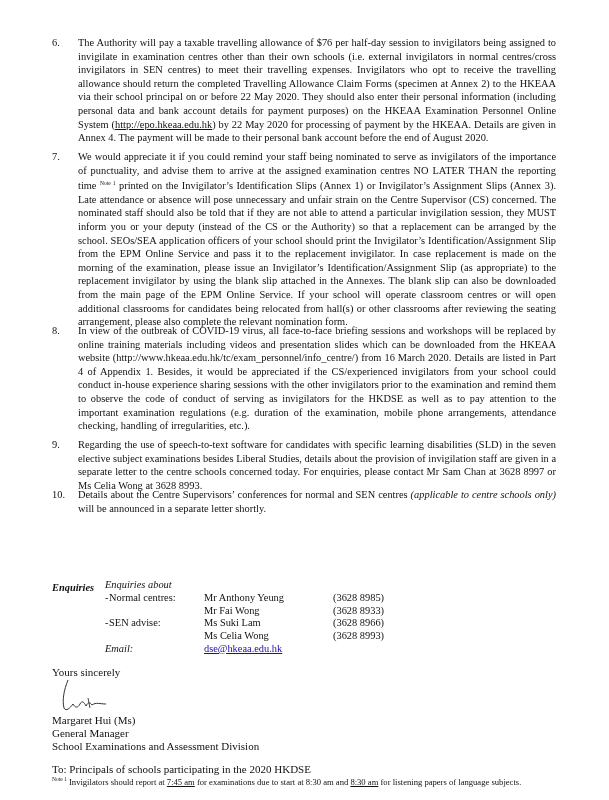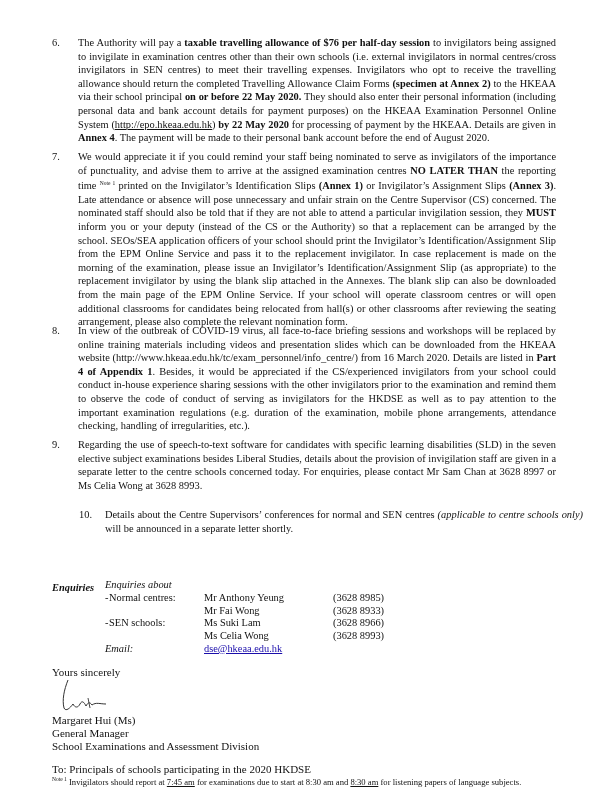--- a/index.html
+++ b/index.html
@@ -2,21 +2,21 @@
 <html><head>
 <meta charset="utf-8">
 <style>
   html, body { margin: 0; padding: 0; background: #ffffff; }
   body { width: 609px; height: 800px; overflow: hidden; position: relative;
          font-family: "Liberation Serif", "DejaVu Serif", serif; color: #111; }
   .page { position: absolute; left: 0; top: 0; width: 609px; height: 800px; }
   .para { position: absolute; left: 52px; width: 504px; font-size: 10.4px; line-height: 13.6px; }
   .num { position: absolute; left: 0; top: 0; width: 26px; }
   .txt { margin-left: 26px; text-align: justify; }
-  b { font-weight: bold; }
+  b { font-weight: normal; }
   i { font-style: italic; }
   .sup { font-size: 5.5px; vertical-align: 4px; }
   a.lnk { color: #111; text-decoration: underline; }
   a.email { color: #1a0dab; text-decoration: underline; }
   .heading { position: absolute; left: 52px; font-size: 10.4px; font-weight: bold; font-style: italic; }
   .enq { position: absolute; left: 90px; top: 579px; font-size: 10.4px; line-height: 12.8px; }
   .enq .row { position: relative; height: 12.8px; white-space: nowrap; }
   .enq .c1 { position: absolute; left: 15px; font-style: italic; }
   .enq .c2 { position: absolute; left: 19px; }
   .enq .c3 { position: absolute; left: 114px; }
@@ -44,21 +44,21 @@
   <div class="para" style="top:324px;">
     <span class="num">8.</span>
     <div class="txt"><span>In view of the outbreak of COVID-19 virus, all face-to-face briefing sessions and workshops will be replaced by online training materials including videos and presentation slides which can be downloaded from the HKEAA website (http://www.hkeaa.edu.hk/tc/exam_personnel/info_centre/) from 16 March 2020.   Details are listed in </span><b>Part 4 of Appendix 1</b><span>.   Besides, it would be appreciated if the CS/experienced invigilators from your school could conduct in-house experience sharing sessions with the other invigilators prior to the examination and remind them to observe the code of conduct of serving as invigilators for the HKDSE as well as to pay attention to the important examination regulations (e.g. duration of the examination, mobile phone arrangements, attendance checking, handling of irregularities, etc.).</span></div>
   </div>
 
   <div class="para" style="top:438px;">
     <span class="num">9.</span>
     <div class="txt">Regarding the use of speech-to-text software for candidates with specific learning disabilities (SLD) in the seven elective subject examinations besides Liberal Studies, details about the provision of invigilation staff are given in a separate letter to the centre schools concerned today.   For enquiries, please contact Mr Sam Chan at 3628 8997 or Ms Celia Wong at 3628 8993.</div>
   </div>
 
-  <div class="para" style="top:508px;margin-left:27px;">
+  <div class="para" style="top:488px;">
     <span class="num">10.</span>
     <div class="txt"><span>Details about the Centre Supervisors’ conferences for normal and SEN centres </span><i>(applicable to centre schools only)</i><span> will be announced in a separate letter shortly.</span></div>
   </div>
 
   <div class="heading" style="top:534px;margin-top:48px;">Enquiries</div>
 
 
   <div class="enq">
     <div class="row">
       <span class="c1">Enquiries about</span>
@@ -70,21 +70,21 @@
       <span class="c4">(3628 8985)</span>
     </div>
     <div class="row">
       <span class="c1"></span>
       <span class="c2"></span>
       <span class="c3">Mr Fai Wong</span>
       <span class="c4">(3628 8933)</span>
     </div>
     <div class="row">
       <span class="c1">-</span>
-      <span class="c2">SEN schools:</span>
+      <span class="c2">SEN advise:</span>
       <span class="c3">Ms Suki Lam</span>
       <span class="c4">(3628 8966)</span>
     </div>
     <div class="row">
       <span class="c1"></span>
       <span class="c2"></span>
       <span class="c3">Ms Celia Wong</span>
       <span class="c4">(3628 8993)</span>
     </div>
     <div class="row">

